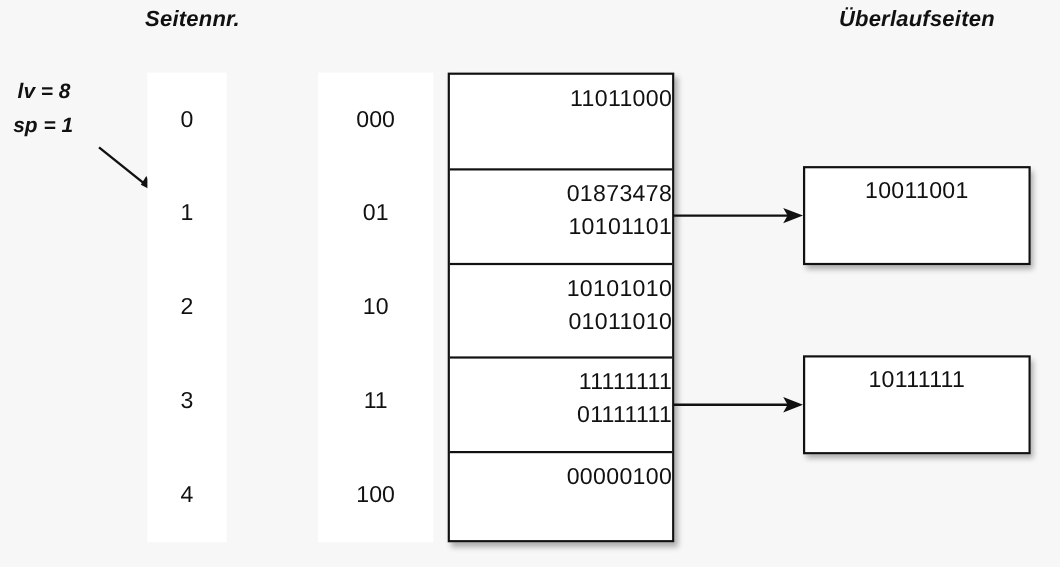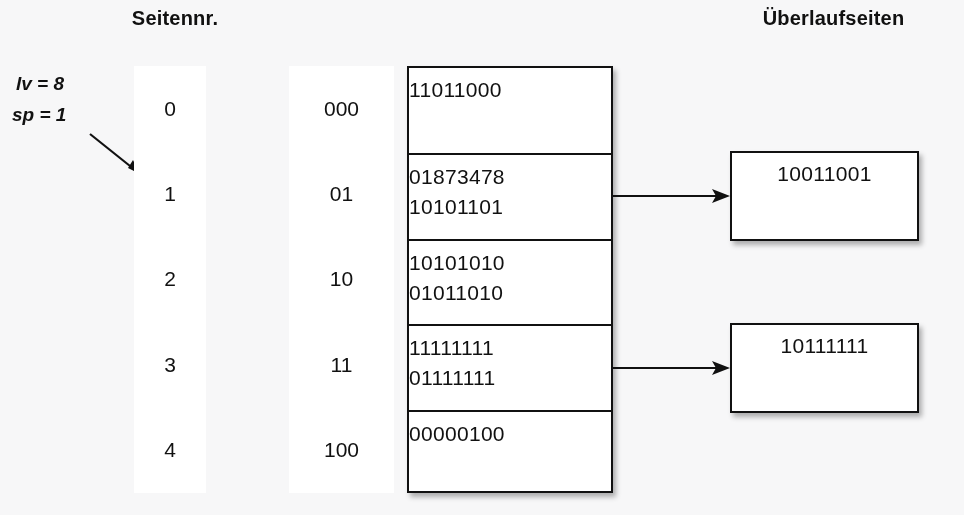--- a/index.html
+++ b/index.html
@@ -12,20 +12,21 @@
     width: 964px;
     height: 515px;
     background: #f7f7f8;
     font-family: "Liberation Sans", sans-serif;
     overflow: hidden;
   }
 
   
   .col-header {
     position: absolute;
+    font-style: italic;
     font-weight: 600;
     font-size: 20px;
     color: #111111;
     letter-spacing: 0.2px;
     white-space: nowrap;
     text-align: center;
   }
   #hdr-seitennr { left: 110px; top: 7px;  width: 130px; }
   #hdr-hw       { left: 273px; top: 7px;  width: 105px; }
   #hdr-seiten   { left: 407px; top: 7px;  width: 206px; }
@@ -88,38 +89,38 @@
     box-shadow: 3px 4px 5px rgba(0,0,0,0.30);
   }
   .page-cell {
     position: absolute;
     left: 0;
     width: 100%;
     height: 63px;
     box-sizing: border-box;
     display: flex;
     flex-direction: column;
-    align-items: flex-start;
+    align-items: flex-end;
     justify-content: flex-start;
     padding-top: 7px;
   }
   .page-cell + .page-cell { border-top: 2.5px solid #111111; }
   .page-entry {
     font-size: 21px;
     font-weight: 500;
     color: #111111;
     line-height: 1.42;
     letter-spacing: 0.3px;
   }
 
   
   .ovf-box {
     position: absolute;
     left: 730px;
-    width: 189px;
+    width: 207px;
     height: 90px;
     background: #ffffff;
     border: 2.5px solid #111111;
     box-sizing: border-box;
     box-shadow: 3px 4px 5px rgba(0,0,0,0.30);
     display: flex;
     align-items: flex-start;
     justify-content: center;
     padding-top: 9px;
   }

